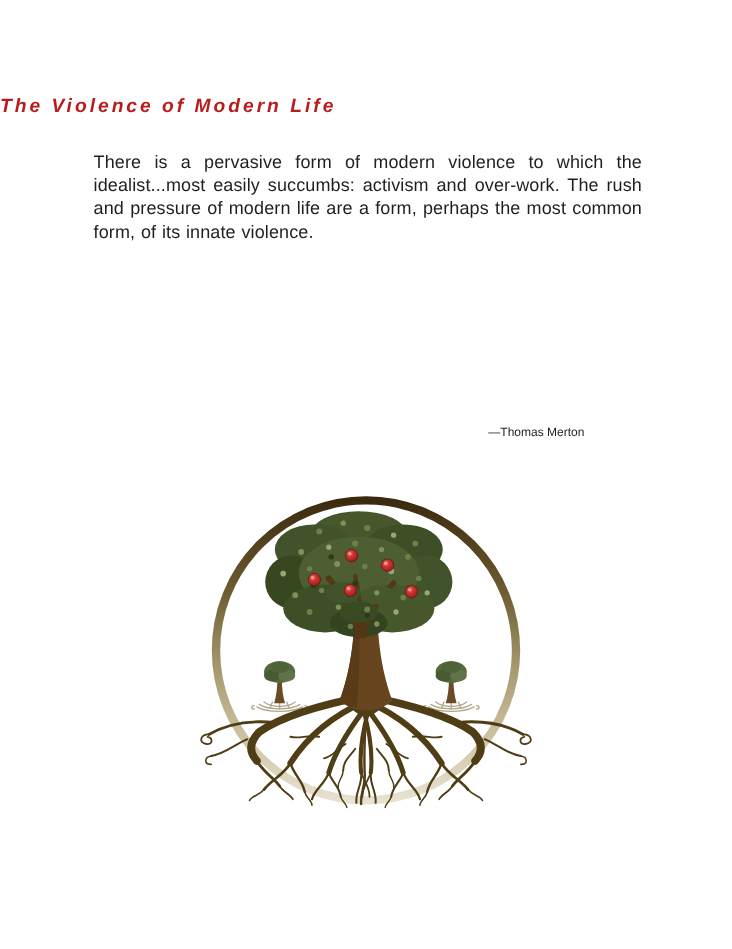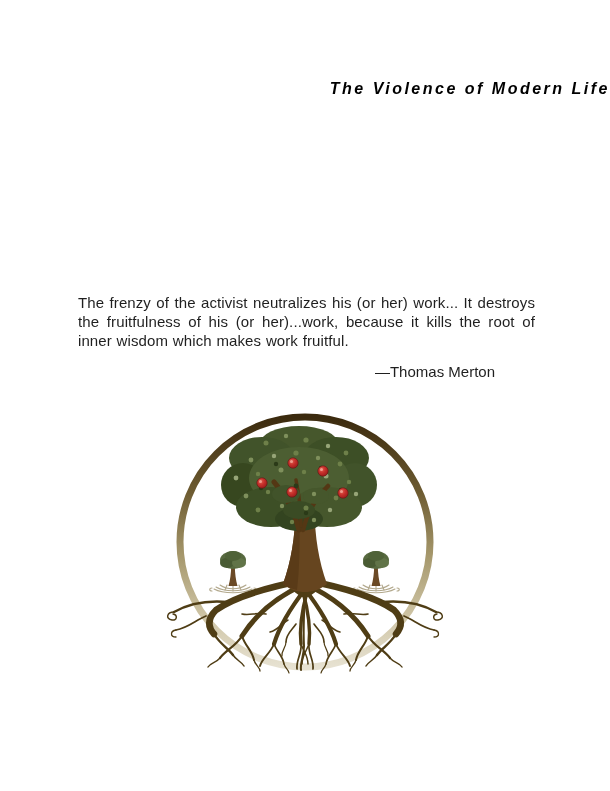--- a/index.html
+++ b/index.html
@@ -2,49 +2,49 @@
 <html><head>
 <meta charset="utf-8">
 <style>
   html,body { margin:0; padding:0; background:#ffffff; }
   .page {
     position:relative; width:610px; height:791px; background:#ffffff;
     font-family:"Liberation Sans","DejaVu Sans",sans-serif; color:#1f1f1f;
     overflow:hidden;
   }
   .title {
-    position:absolute; top:80px; left:0; width:610px; text-align:right;
+    position:absolute; top:80px; left:0; width:610px; text-align:left;
     font-size:16px; font-weight:bold; font-style:italic; letter-spacing:2.5px;
-    color:#000000; margin:0;
+    color:#b91c1c; margin:0;
   }
   .para {
     position:absolute; left:78px; width:457px; margin:0;
     font-size:15px; line-height:19.2px; text-align:justify;
     letter-spacing:0.1px; word-spacing:0.5px; color:#1f1f1f;
   }
   #p1 { top:126px; }
   #p2 { top:209px; }
   #p3 { top:293px; }
   .attribution {
     position:absolute; top:355px; left:78px; width:457px; box-sizing:border-box;
-    text-align:right; padding-right:48px; font-size:15px; color:#1f1f1f; margin:8px;
+    text-align:right; padding-right:48px; font-size:10px; color:#1f1f1f; margin:0;
   }
   .illustration {
     position:absolute; left:146px; top:398px; width:318px; height:290px;
   }
   .illustration svg { display:block; width:318px; height:290px; }
 </style>
 </head>
 <body>
 
 <div class="page">
 
   <h1 class="title">The Violence of Modern Life</h1>
 
-  <p class="para" id="p3">The frenzy of the activist neutralizes his (or her) work... It destroys the fruitfulness of his (or her)...work, because it kills the root of inner wisdom which makes work fruitful.</p>
+  <p class="para" id="p1">There is a pervasive form of modern violence to which the idealist...most easily succumbs: activism and over-work. The rush and pressure of modern life are a form, perhaps the most common form, of its innate violence.</p>
 
   <p class="attribution">—Thomas Merton</p>
 
   <div class="illustration">
     <svg viewBox="0 0 318 290" xmlns="http://www.w3.org/2000/svg">
       <defs>
         <linearGradient id="ringGrad" x1="0" y1="0" x2="0" y2="1">
           <stop offset="0" stop-color="#3b2a0e"></stop>
           <stop offset="0.3" stop-color="#6d5b31"></stop>
           <stop offset="0.55" stop-color="#a5976b"></stop>

